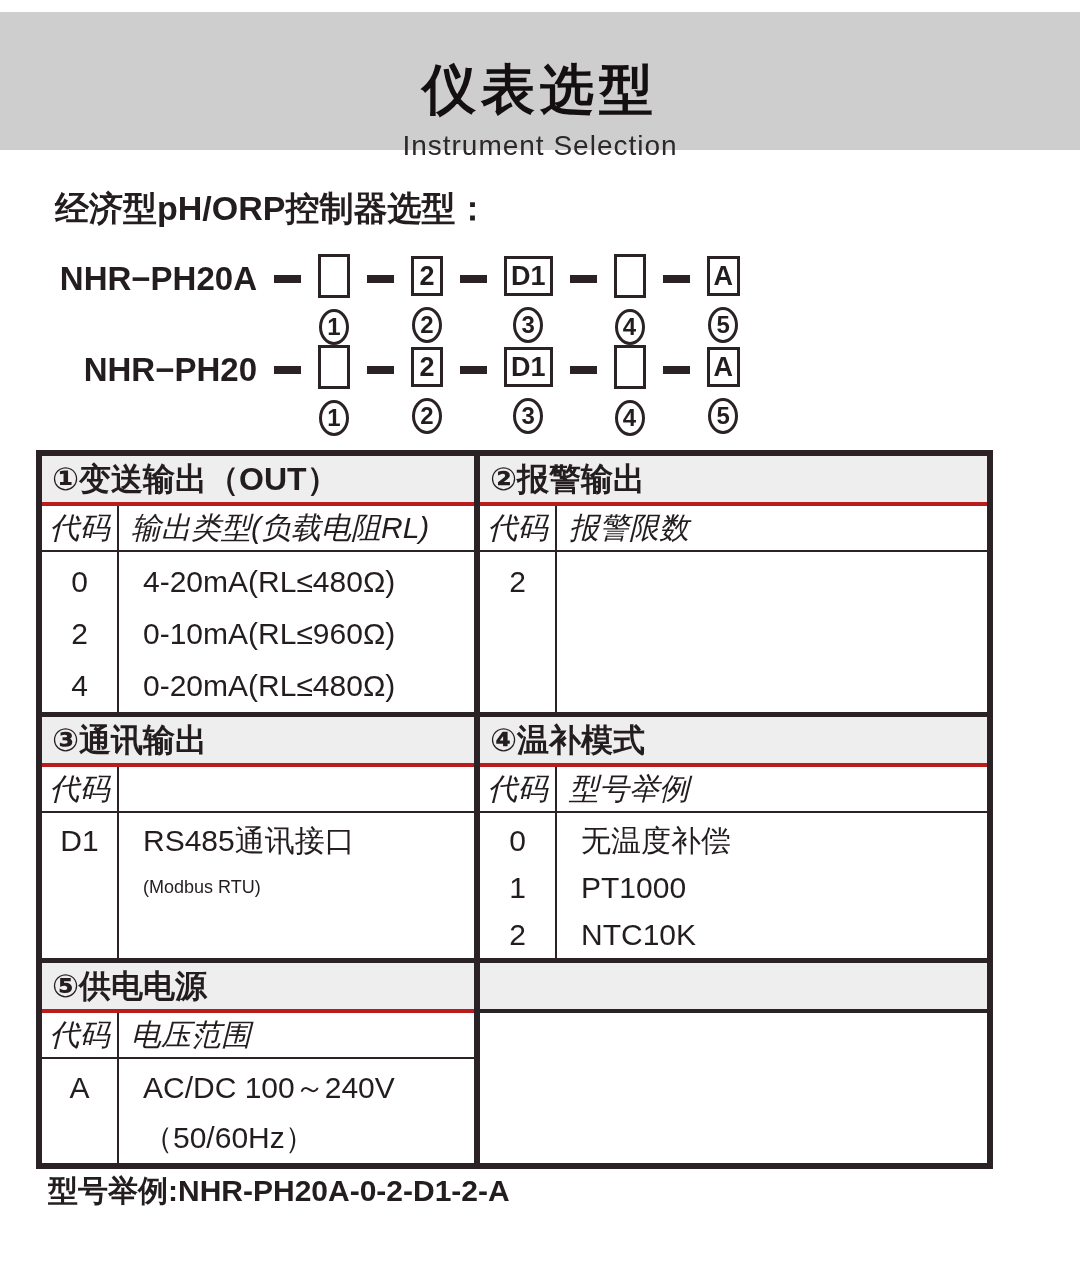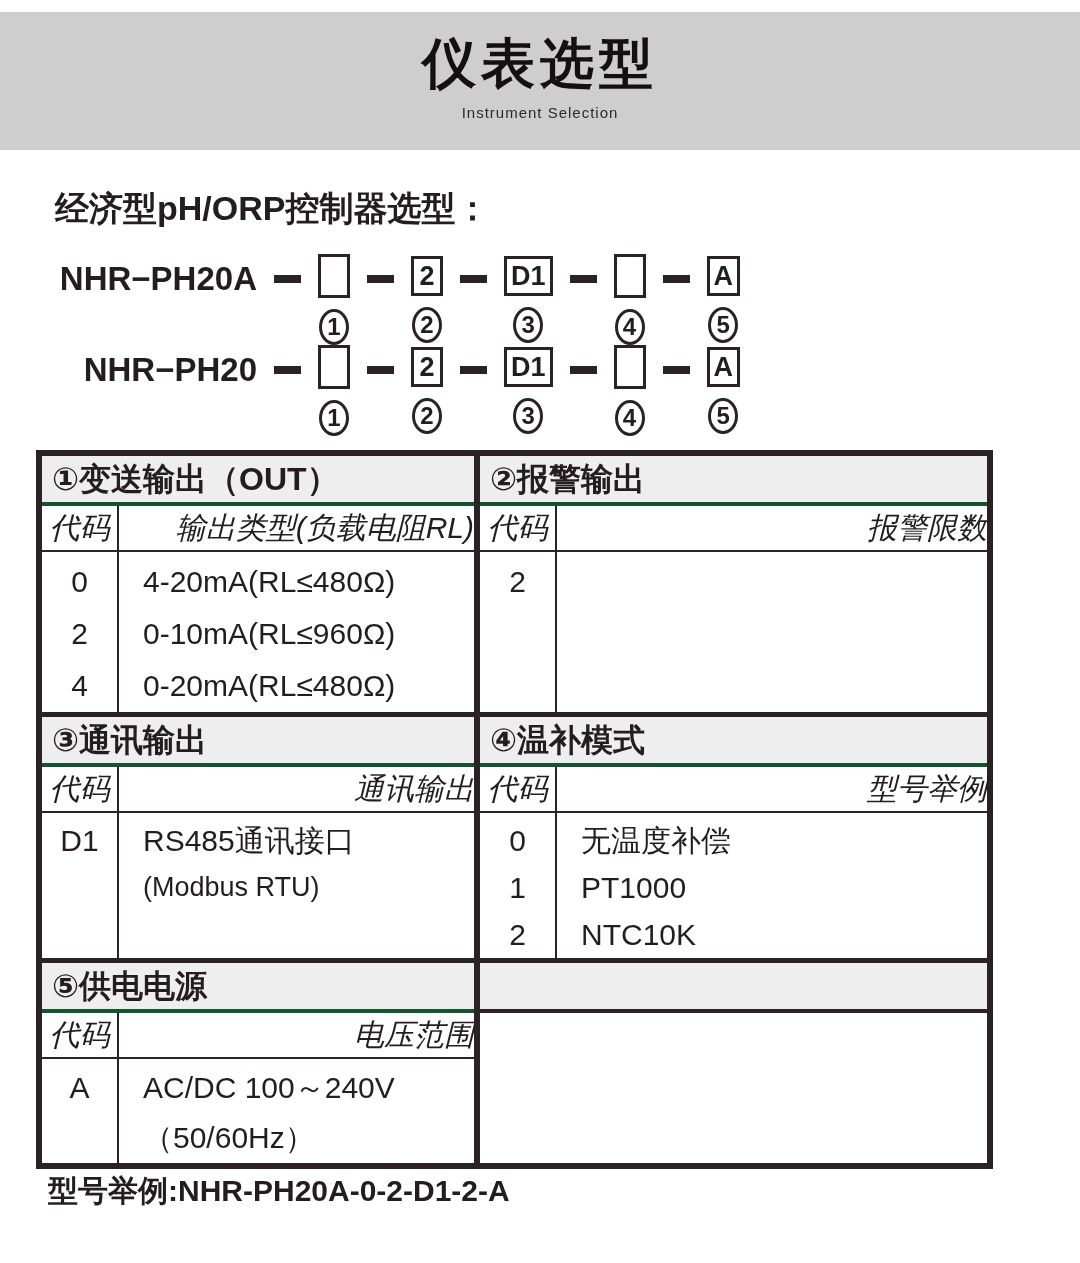--- a/index.html
+++ b/index.html
@@ -10,27 +10,27 @@
     color: #241d1f;
     overflow: hidden;
   }
   
   .banner {
     margin-top: 12px; height: 138px;
     background: #cfcecf;
     text-align: center;
   }
   .banner-title {
-    padding-top: 16px;
+    padding-top: 42px;
     font-size: 54px; font-weight: 700; letter-spacing: 5px;
     color: #141012;
   }
   .banner-subtitle {
     margin-top: 3px;
-    font-size: 15px; color: #2c2829; letter-spacing: 1px;
+    font-size: 28px; color: #2c2829; letter-spacing: 1px;
   }
   
   .intro {
     margin: 36px 0 0 55px;
     font-size: 34px; font-weight: 700;
   }
   
   .models { margin: 22px 0 0 55px; }
   .model-row { display: flex; align-items: flex-start; text-align: right; }
   .model-row + .model-row { margin-top: 0; }
@@ -67,50 +67,50 @@
     border: 6px solid #2a2224;
     background: #fff;
   }
   .band { display: flex; }
   .band + .band { border-top: 5px solid #2a2224; }
   .half { display: flex; flex-direction: column; }
   .half.left  { width: 438px; flex: none; border-right: 6px solid #2a2224; }
   .half.right { flex: 1; }
   .half-header {
     height: 50px; background: #efeeee;
-    border-bottom: 4px solid #14532d;
+    border-bottom: 4px solid #b91c1c;
     font-size: 32px; font-weight: 700; line-height: 47px;
     padding-left: 10px; white-space: nowrap;
   }
   .half-sub {
     display: flex; height: 46px;
     border-bottom: 2px solid #2a2224;
     font-size: 30px; line-height: 44px; font-style: italic;
   }
   .code-w {
     width: 77px; flex: none;
     border-right: 2px solid #2a2224;
     text-align: center;
   }
-  .desc-w { flex: 1; white-space: nowrap; text-align: right; }
+  .desc-w { flex: 1; padding-left: 12px; white-space: nowrap; }
   .half-body { display: flex; flex: 1; }
   .band.b1 .half-body { height: 158px; }
   .band.b2 .half-body { height: 142px; }
   .band.b3 .half-body { height: 148px; }
   .col-code {
     width: 77px; flex: none;
     border-right: 2px solid #2a2224;
     text-align: center; padding-top: 4px;
   }
   .col-desc { flex: 1; padding: 4px 0 0 24px; }
   .ln { display: block; white-space: nowrap; font-size: 30px; }
   .b1 .ln { line-height: 52px; }
   .b2 .ln { line-height: 47px; }
   .b3 .ln { line-height: 50px; }
-  .ln.small { font-size: 27px; }
+  .ln.small { font-size: 18px; }
   .half.blank .half-header { border-bottom: 4px solid #2a2224; }
   .half.blank .half-body { display: block; }
   
   .example {
     margin: 2px 0 0 48px;
     font-size: 30px; font-weight: 700;
     white-space: nowrap;
   }
 </style>
 </head>
@@ -219,21 +219,20 @@
         </div>
       </div>
     </div>
   </div>
 
   <div class="band b2">
     <div class="half left">
       <div class="half-header">③通讯输出</div>
       <div class="half-sub">
         <div class="code-w">代码</div>
-        <div class="desc-w">通讯输出</div>
       </div>
       <div class="half-body">
         <div class="col-code">
           <span class="ln">D1</span>
           <span class="ln"></span>
         </div>
         <div class="col-desc">
           <span class="ln">RS485通讯接口</span>
           <span class="ln small">(Modbus RTU)</span>
         </div>

